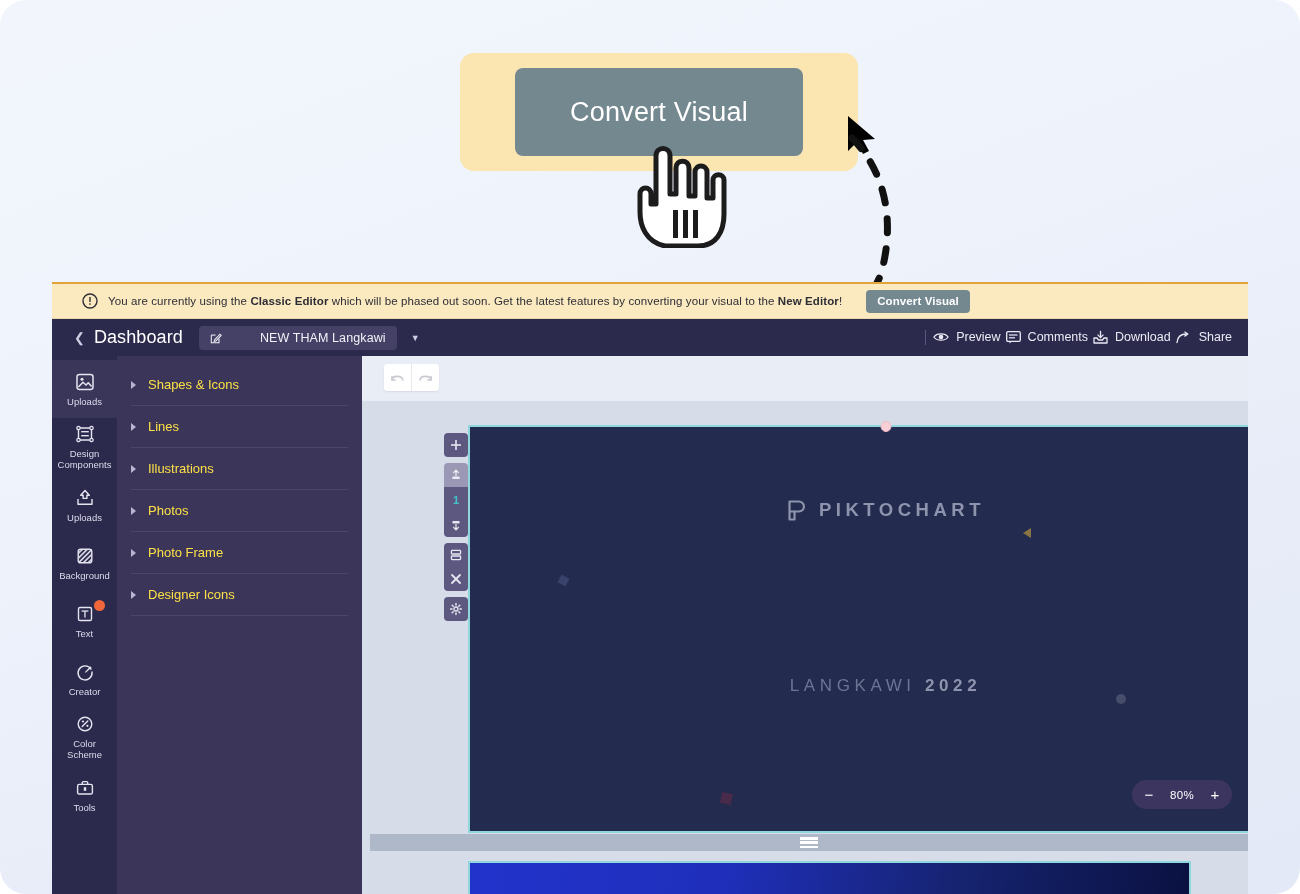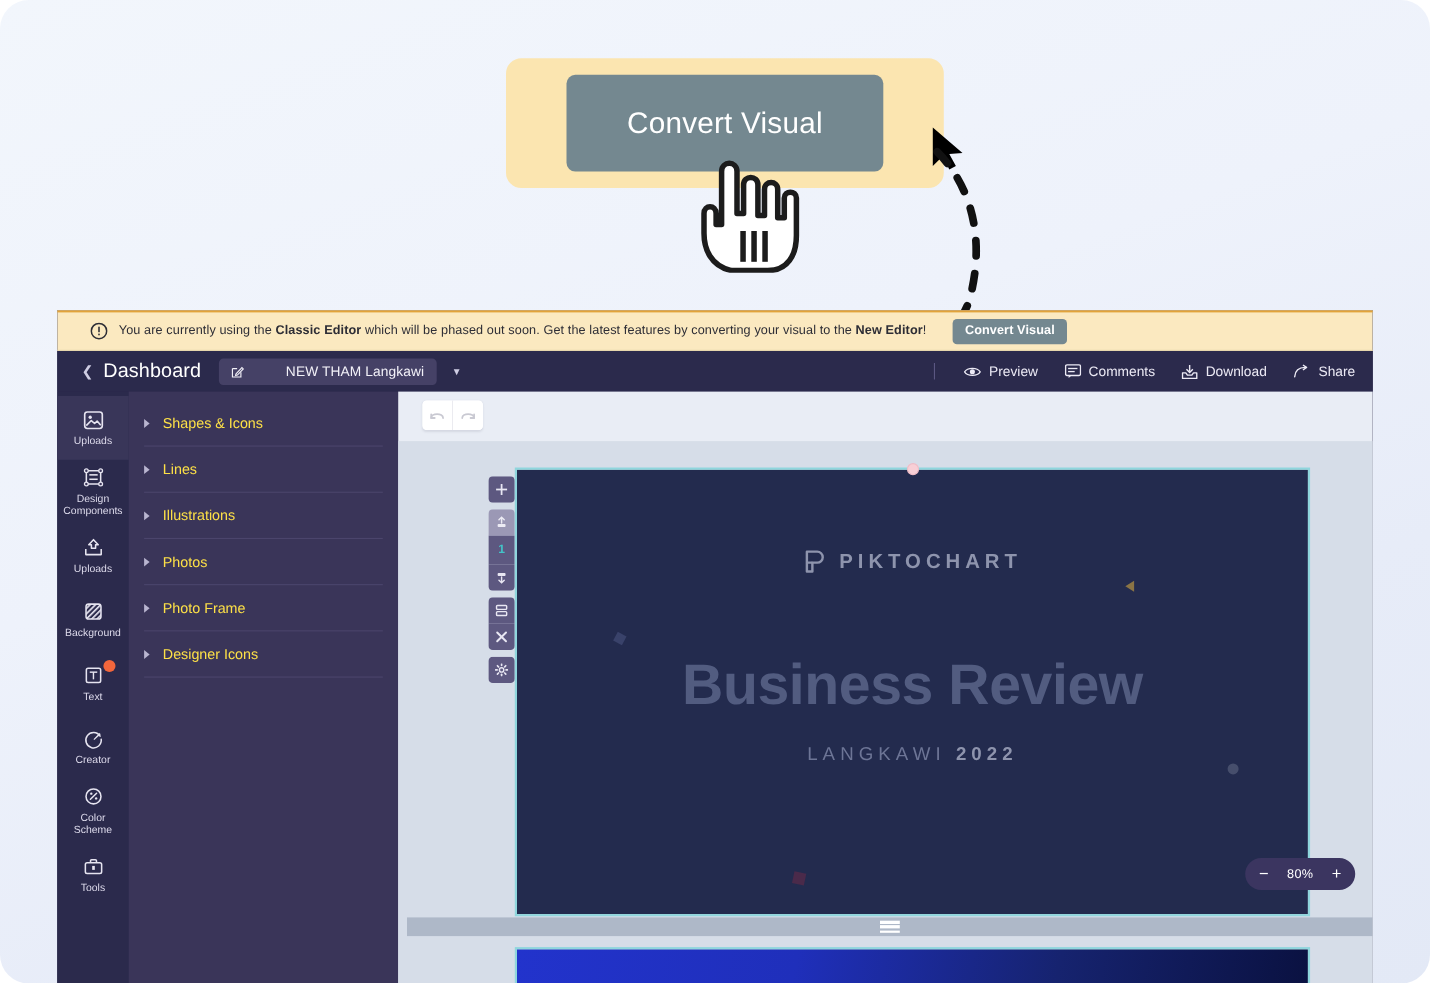--- a/index.html
+++ b/index.html
@@ -92,21 +92,21 @@
   #dashboard-link { font-size: 18px; color: #ffffff; letter-spacing: .1px; }
   #doc-chip {
     margin-left: 16px; height: 24px;
     background: #454166; border-radius: 4px;
     display: flex; align-items: center; gap: 8px;
     padding: 0 11px;
   }
   #doc-chip .pen { width: 12px; height: 12px; }
   #doc-chip span { font-size: 12.5px; color: #f2f1f8; letter-spacing: .1px; margin-left: 30px; }
   #doc-caret { margin-left: 14px; font-size: 9px; color: #cfcde3; }
-  #topnav .right { margin-left: auto; display: flex; align-items: center; gap: 24px; }
+  #topnav .right { margin-left: auto; display: flex; align-items: flex-start; gap: 5px; }
   #topnav .divider { width: 1px; height: 15px; background: #5b5782; margin-right: 2px; }
   #topnav .act { display: flex; align-items: center; gap: 7px; color: #eceaf5; font-size: 12.5px; }
   #topnav .act svg { display: block; }
 
   
   #appbody { display: flex; height: 575px; }
 
   
   #rail {
     width: 65px; background: #2b2a4c; flex: 0 0 65px;
@@ -175,21 +175,21 @@
   }
   #undo-bar .sep { width: 1px; background: #e9e9ef; }
   #canvas-strip {
     position: absolute; left: 0; right: 0; top: 45px; bottom: 0;
     background: #d6dde8;
   }
 
   
   #slide1 {
     position: absolute; left: 108px; top: 26px;
-    width: 719px; height: 404px;
+    width: 831px; height: 404px;
     background: #232b4e;
     outline: 2px solid #8fd6dd;
   }
   #slide1 .handle-dot {
     position: absolute; left: 50%; top: -6px; transform: translateX(-50%);
     width: 11px; height: 11px; border-radius: 50%;
     background: #f8cfd6; border: 1px solid #f0bcc6;
   }
   #piktochart-logo {
     position: absolute; left: 50%; top: 72px; transform: translateX(-50%);
@@ -552,21 +552,20 @@
             <span class="handle-dot"></span>
 
             <div id="piktochart-logo">
               <svg width="21" height="21" viewBox="0 0 21 21">
                 <path d="M3 1.5 L12.4 1.5 A5 5 0 0 1 12.4 11.5 L8 11.5 L8 19.5 L3 19.5 Z" fill="none" stroke="#8e94ad" stroke-width="2.2" stroke-linejoin="round"></path>
                 <path d="M3 11.5 L8 11.5" stroke="#8e94ad" stroke-width="2.2"></path>
               </svg>
               <span class="wm">PIKTOCHART</span>
             </div>
 
-            <div id="slide-title">Business Review</div>
 
             <div id="slide-sub"><span>LANGKAWI </span><b>2022</b></div>
 
             <span class="deco" id="deco-square-1"></span>
             <span class="deco" id="deco-tri"></span>
             <span class="deco" id="deco-circle"></span>
             <span class="deco" id="deco-square-2"></span>
           </div>
 
           <div id="hscroll">

